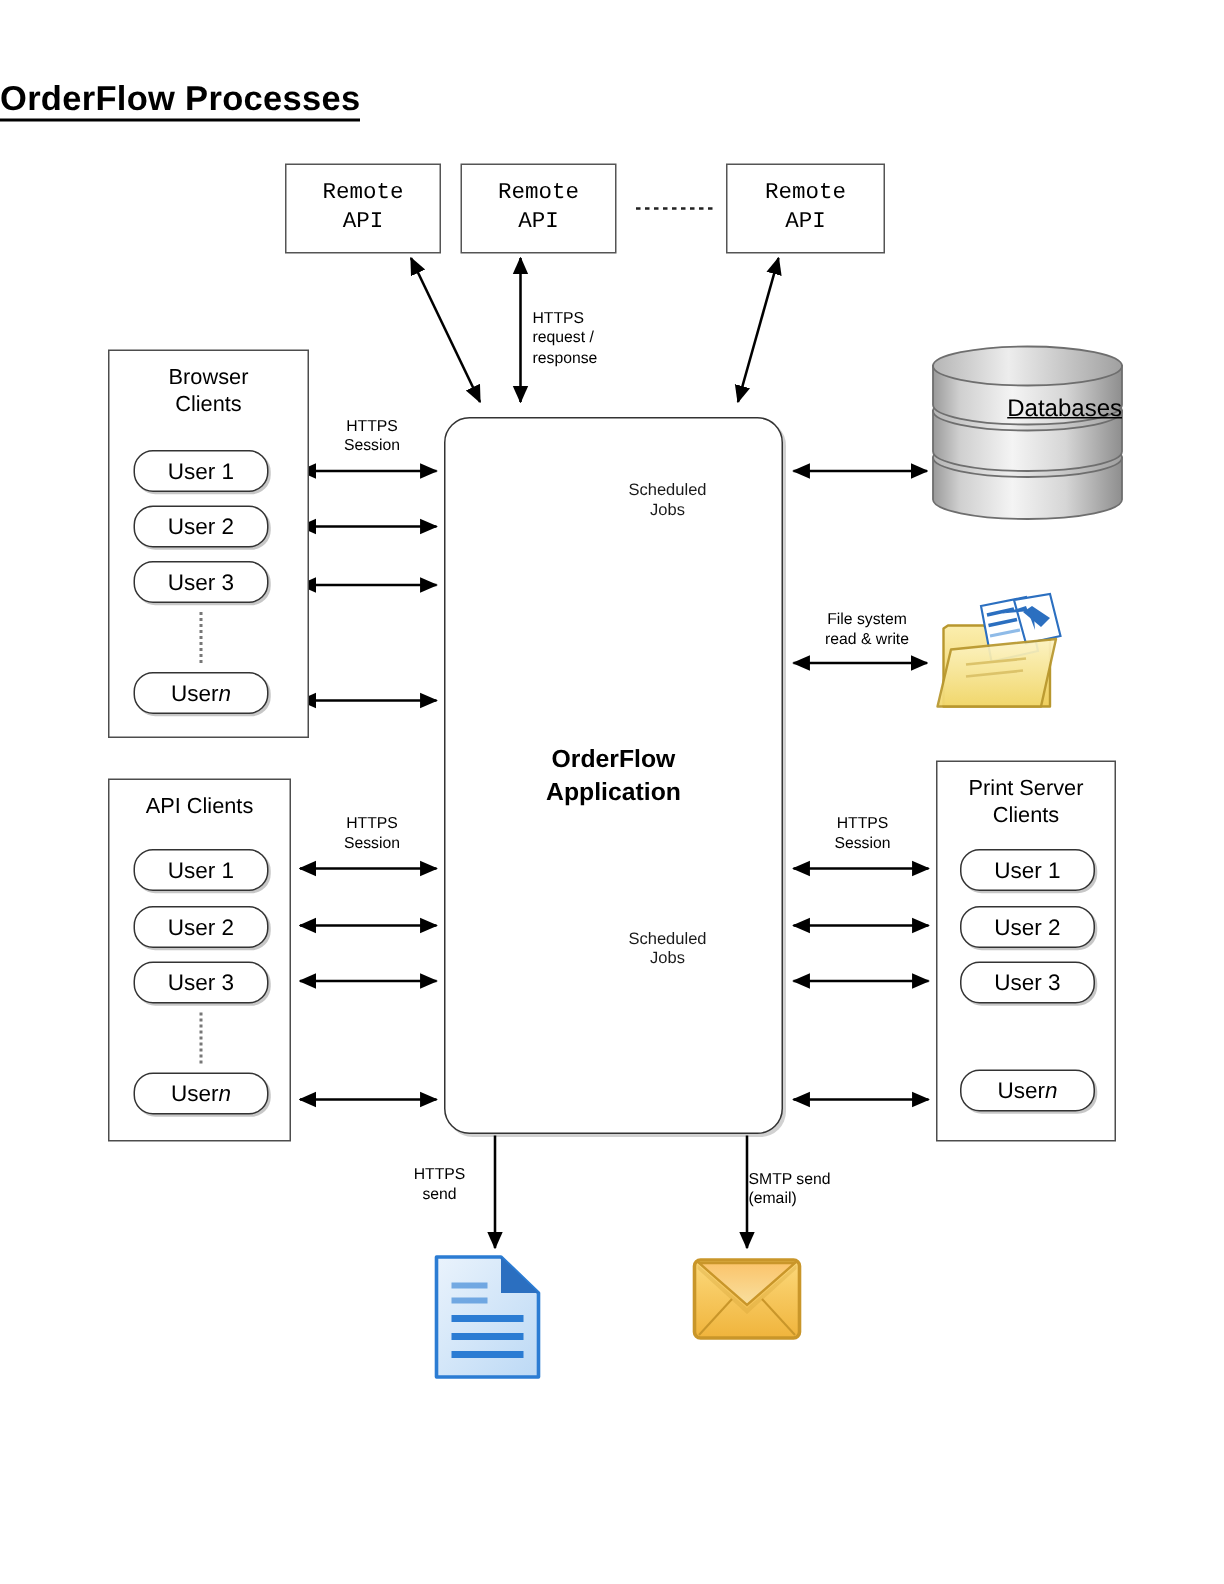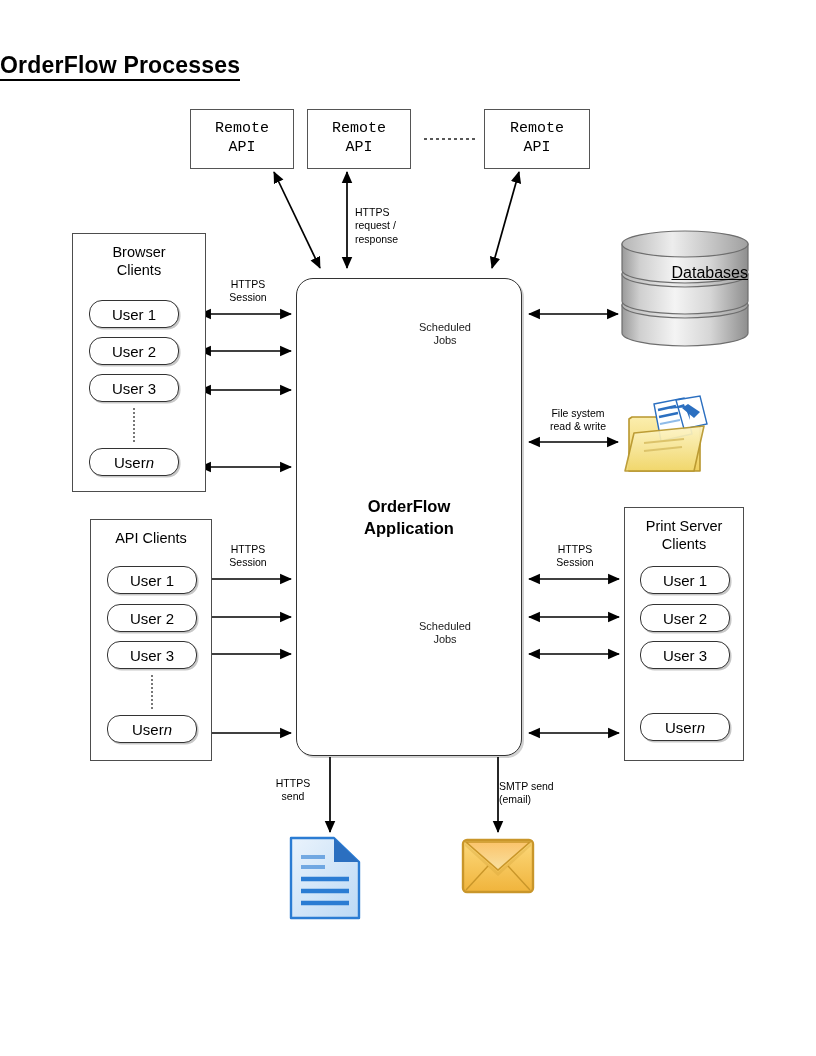--- a/index.html
+++ b/index.html
@@ -337,21 +337,21 @@
       <div style="display:flex; justify-content:center; margin-top:6px;">
         <div class="dot-sep"></div>
       </div>
       <div class="user-pill" style="margin-top:6px;">
         <span>User </span>
           <i>n</i>
       </div>
     </div>
   </div>
 
-  <div class="abs client-panel" style="left:72px; top:519px; width:122px; height:242px;margin-left:18px;">
+  <div class="abs client-panel" style="left:72px; top:519px; width:122px; height:242px;">
     <div class="panel-title">API Clients</div>
     <div style="position:absolute; left:16px; top:46px; width:90px;">
       <div class="user-pill">
         <span>User 1</span>
       </div>
       <div class="user-pill" style="margin-top:10px;">
         <span>User 2</span>
       </div>
       <div class="user-pill" style="margin-top:9px;">
         <span>User 3</span>

